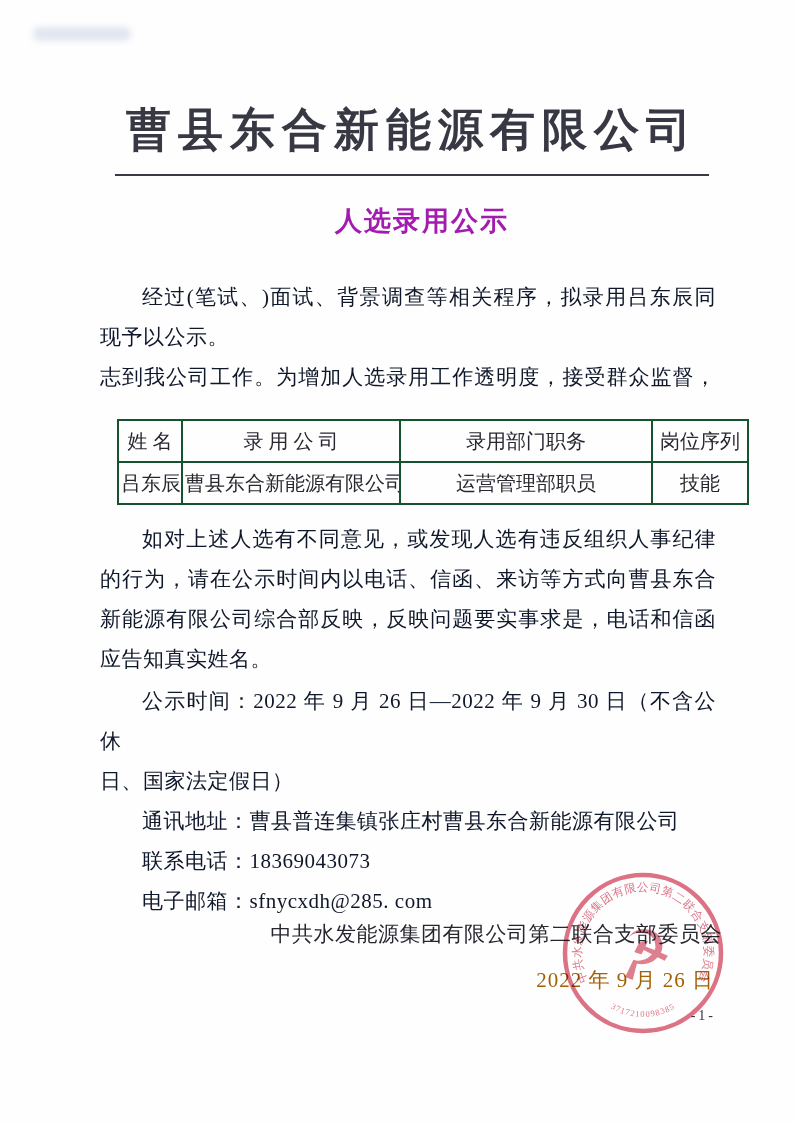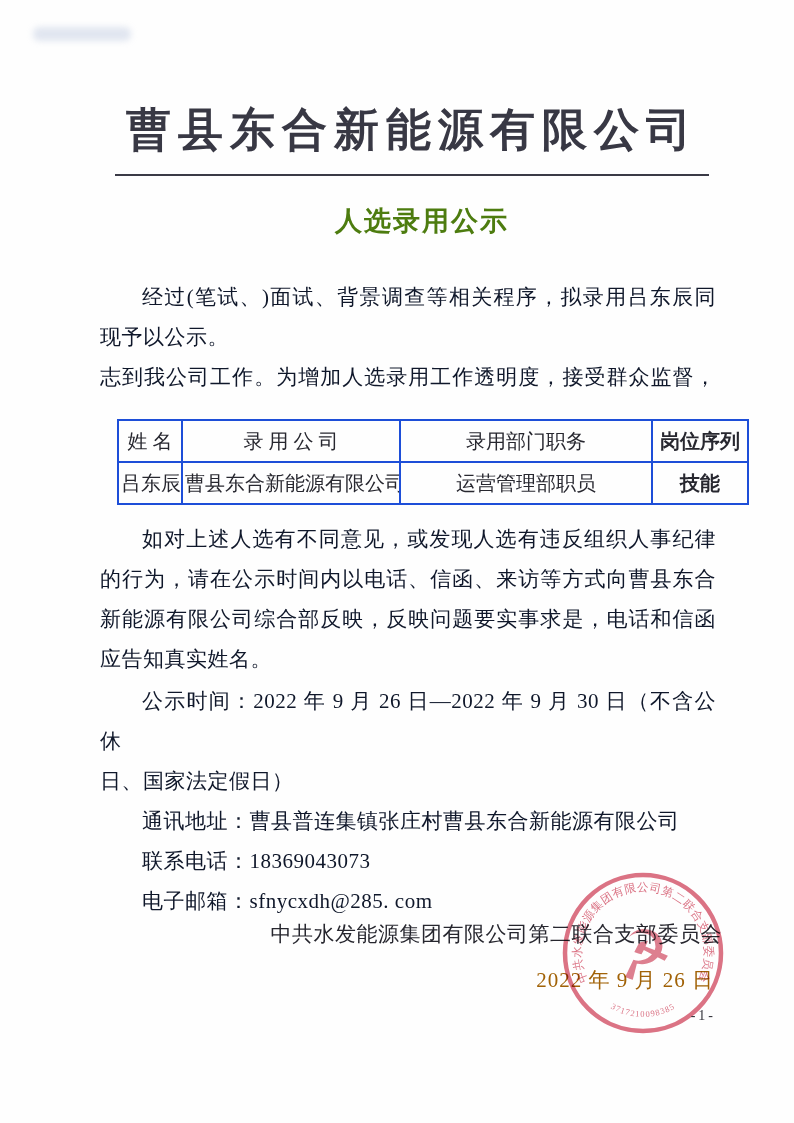--- a/index.html
+++ b/index.html
@@ -36,21 +36,21 @@
     white-space: nowrap;
   }
   .subtitle {
     position: absolute;
     left: 117px; top: 203px;
     width: 610px;
     text-align: center;
     font-size: 27px;
     font-weight: 700;
     letter-spacing: 2px;
-    color: #4d7c0f;
+    color: #a21caf;
   }
   .textblock {
     position: absolute;
     left: 100px;
     width: 616px;
     font-size: 21px;
     line-height: 40px;
     letter-spacing: 0.5px;
     color: #0f172a;
   }
@@ -63,32 +63,32 @@
   table.roster {
     position: absolute;
     left: 117px; top: 419px;
     width: 610px;
     border-collapse: collapse;
     table-layout: fixed;
     font-size: 20px;
     color: #27272f;
   }
   table.roster td {
-    border: 2px solid #1d4ed8;
+    border: 2px solid #14532d;
     text-align: center;
     vertical-align: middle;
     height: 40px;
     padding: 0 2px;
     overflow: hidden;
     white-space: nowrap;
   }
   td.col-name  { width: 58px; }
   td.col-comp  { width: 212px; }
   td.col-dept  { width: 246px; border-radius: 20px; }
-  td.col-serie { width: 90px; font-weight: bold; }
+  td.col-serie { width: 90px; }
   .sig-org {
     position: absolute;
     right: 72px; top: 920px;
     font-size: 21px;
     letter-spacing: 0.5px;
     color: #26262e;
     white-space: nowrap;
   }
   .sig-date {
     position: absolute;

